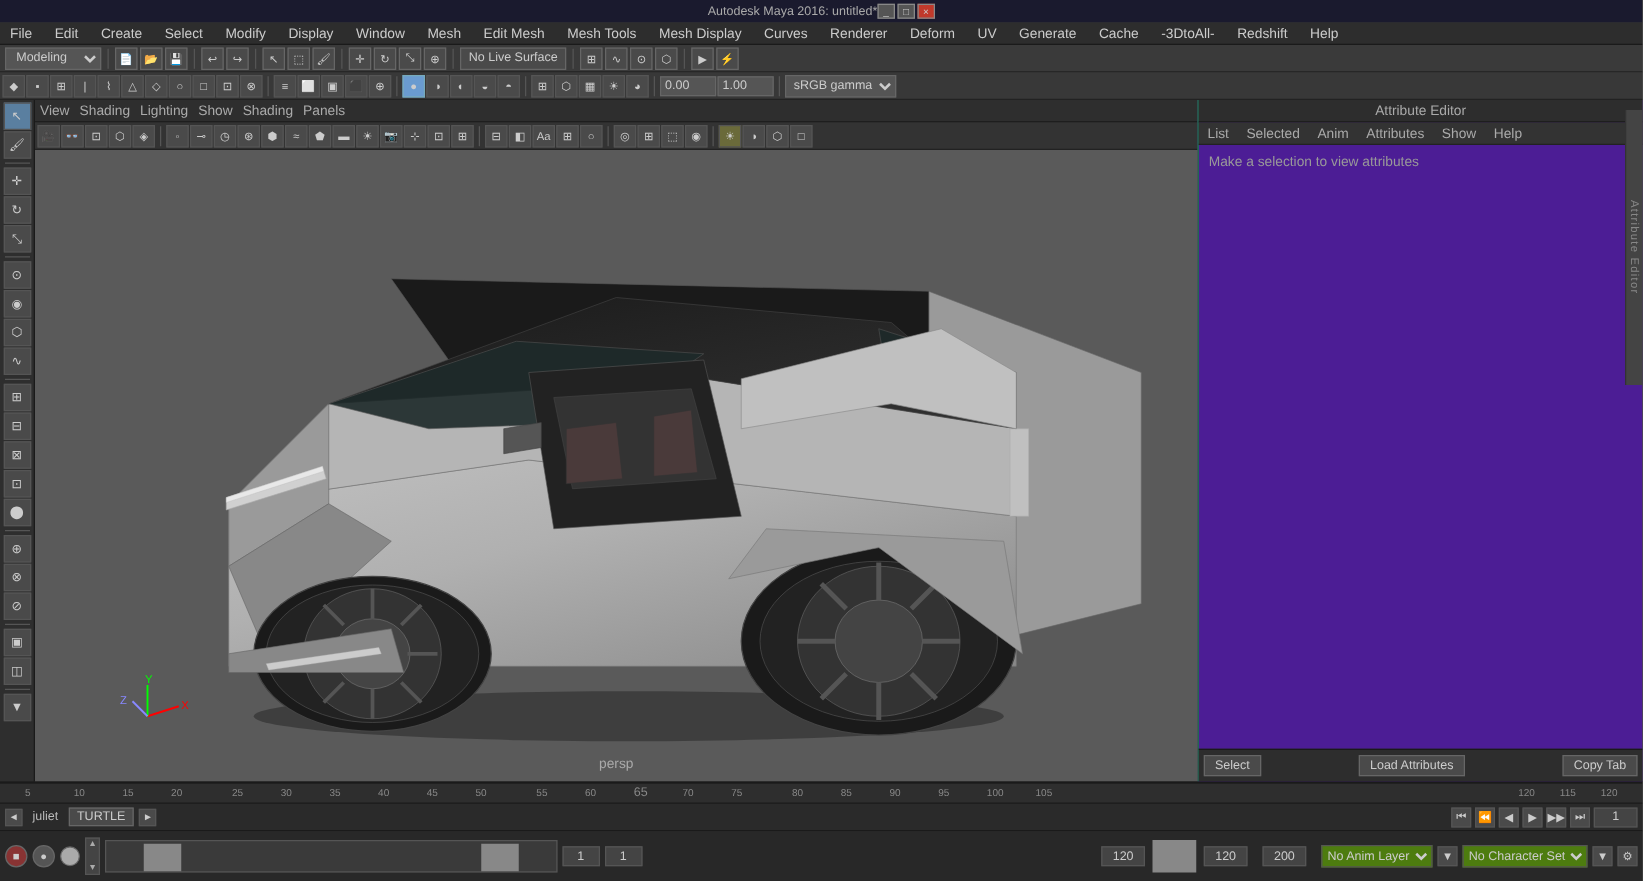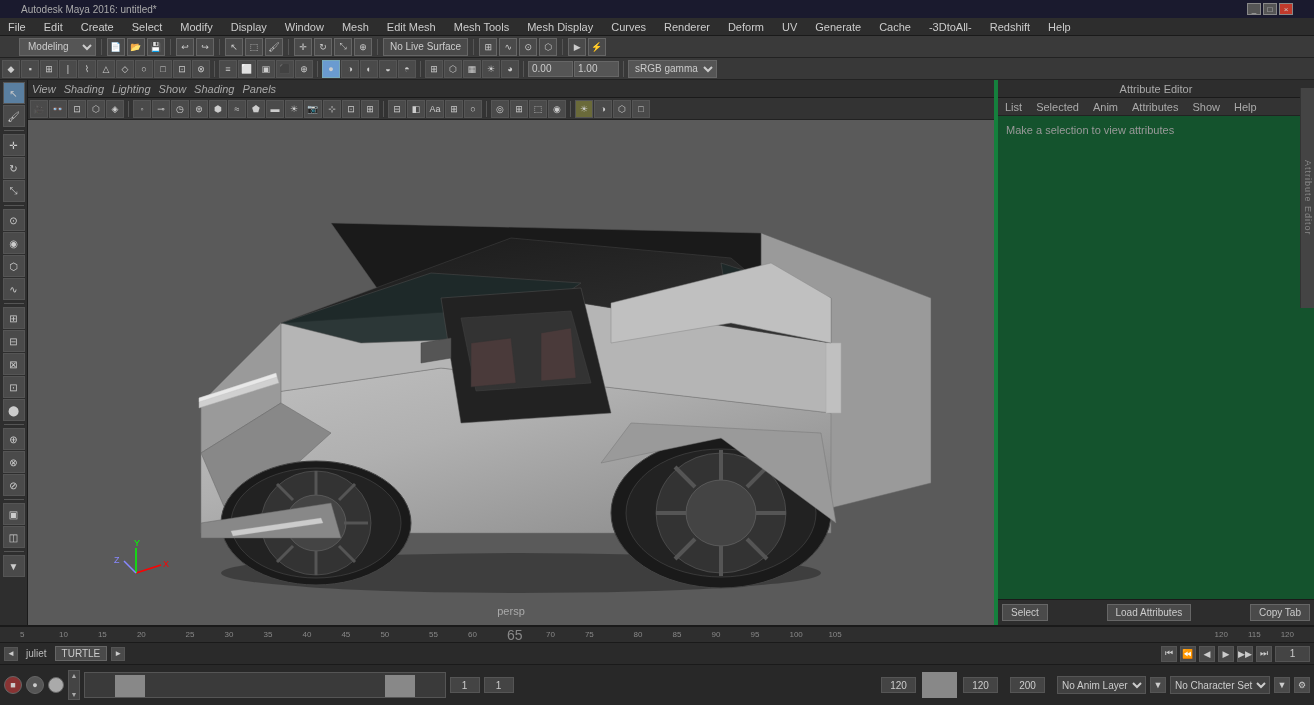--- a/index.html
+++ b/index.html
@@ -13,22 +13,22 @@
       overflow: hidden;
       user-select: none;
     }
 
     
     #title-bar {
       height: 18px;
       background: #1a1a2e;
       display: flex;
       align-items: center;
-      justify-content: space-between;
-      padding: 0 21px;
+      justify-content: center;
+      padding: 0 11px;
       font-size: 10px;
       color: #aaa;
     }
     #title-bar .win-controls { display: flex; gap: 2px; }
     #title-bar .win-btn {
       width: 14px; height: 12px;
       background: #555;
       border: 1px solid #888;
       font-size: 8px;
       display: flex; align-items: center; justify-content: center;
@@ -54,21 +54,21 @@
       cursor: pointer;
       white-space: nowrap;
     }
 
     
     #toolbar1 {
       height: 22px;
       background: #3a3a3a;
       display: flex;
       align-items: center;
-      padding: 0 19px;
+      padding: 0 4px;
       gap: 2px;
       border-bottom: 1px solid #222;
     }
     .tb-select {
       background: #555;
       border: 1px solid #666;
       color: #ccc;
       font-size: 10px;
       height: 18px;
       padding: 0 4px;
@@ -181,23 +181,23 @@
     #car-container {
       width: 100%;
       height: 100%;
       display: flex;
       align-items: center;
       justify-content: center;
     }
 
     
     #right-panel {
-      width: 320px;
-      background: #14532d;
-      border-left: 4px solid #15803d;
+      width: 356px;
+      background: #4c1d95;
+      border-left: 1px solid #15803d;
       display: flex;
       flex-direction: column;
     }
     #attr-editor-title {
       height: 18px;
       background: #2d2d2d;
       display: flex;
       align-items: center;
       justify-content: center;
       font-size: 11px;
@@ -246,21 +246,21 @@
     
     #viewport-toolbar {
       height: 18px;
       background: #2e2e2e;
       display: flex;
       align-items: center;
       padding: 0 4px;
       gap: 8px;
       border-bottom: 1px solid #1a1a1a;
     }
-    .vp-menu { font-size: 11px; color: #aaa; cursor: pointer; font-style: italic; }
+    .vp-menu { font-size: 11px; color: #aaa; cursor: pointer; }
 
     
     #icon-toolbar {
       height: 22px;
       background: #333;
       display: flex;
       align-items: center;
       padding: 0 2px;
       gap: 1px;
       border-bottom: 1px solid #222;
@@ -394,21 +394,21 @@
     }
     .pb-input {
       width: 35px; height: 16px;
       background: #444;
       border: 1px solid #555;
       color: #ccc;
       font-size: 10px;
       text-align: center;
     }
     .pb-select {
-      background: #404040;
+      background: #4d7c0f;
       border: 1px solid #555;
       color: #ccc;
       font-size: 10px;
       height: 18px;
     }
 
     
     #viewport-wrapper {
       flex: 1;
       display: flex;
@@ -753,21 +753,21 @@
       <span style="position:absolute;left:8%;font-size:8px;color:#888">15</span>
       <span style="position:absolute;left:12%;font-size:8px;color:#888">20</span>
       <span style="position:absolute;left:17%;font-size:8px;color:#888">25</span>
       <span style="position:absolute;left:21%;font-size:8px;color:#888">30</span>
       <span style="position:absolute;left:25%;font-size:8px;color:#888">35</span>
       <span style="position:absolute;left:29%;font-size:8px;color:#888">40</span>
       <span style="position:absolute;left:33%;font-size:8px;color:#888">45</span>
       <span style="position:absolute;left:37%;font-size:8px;color:#888">50</span>
       <span style="position:absolute;left:42%;font-size:8px;color:#888">55</span>
       <span style="position:absolute;left:46%;font-size:8px;color:#888">60</span>
-      <span style="position:absolute;left:50%;font-size:14px;color:#888">65</span>
+      <span style="position:absolute;left:50%;font-size:10px;color:#888">65</span>
       <span style="position:absolute;left:54%;font-size:8px;color:#888">70</span>
       <span style="position:absolute;left:58%;font-size:8px;color:#888">75</span>
       <span style="position:absolute;left:63%;font-size:8px;color:#888">80</span>
       <span style="position:absolute;left:67%;font-size:8px;color:#888">85</span>
       <span style="position:absolute;left:71%;font-size:8px;color:#888">90</span>
       <span style="position:absolute;left:75%;font-size:8px;color:#888">95</span>
       <span style="position:absolute;left:79%;font-size:8px;color:#888">100</span>
       <span style="position:absolute;left:83%;font-size:8px;color:#888">105</span>
     </div>
 

